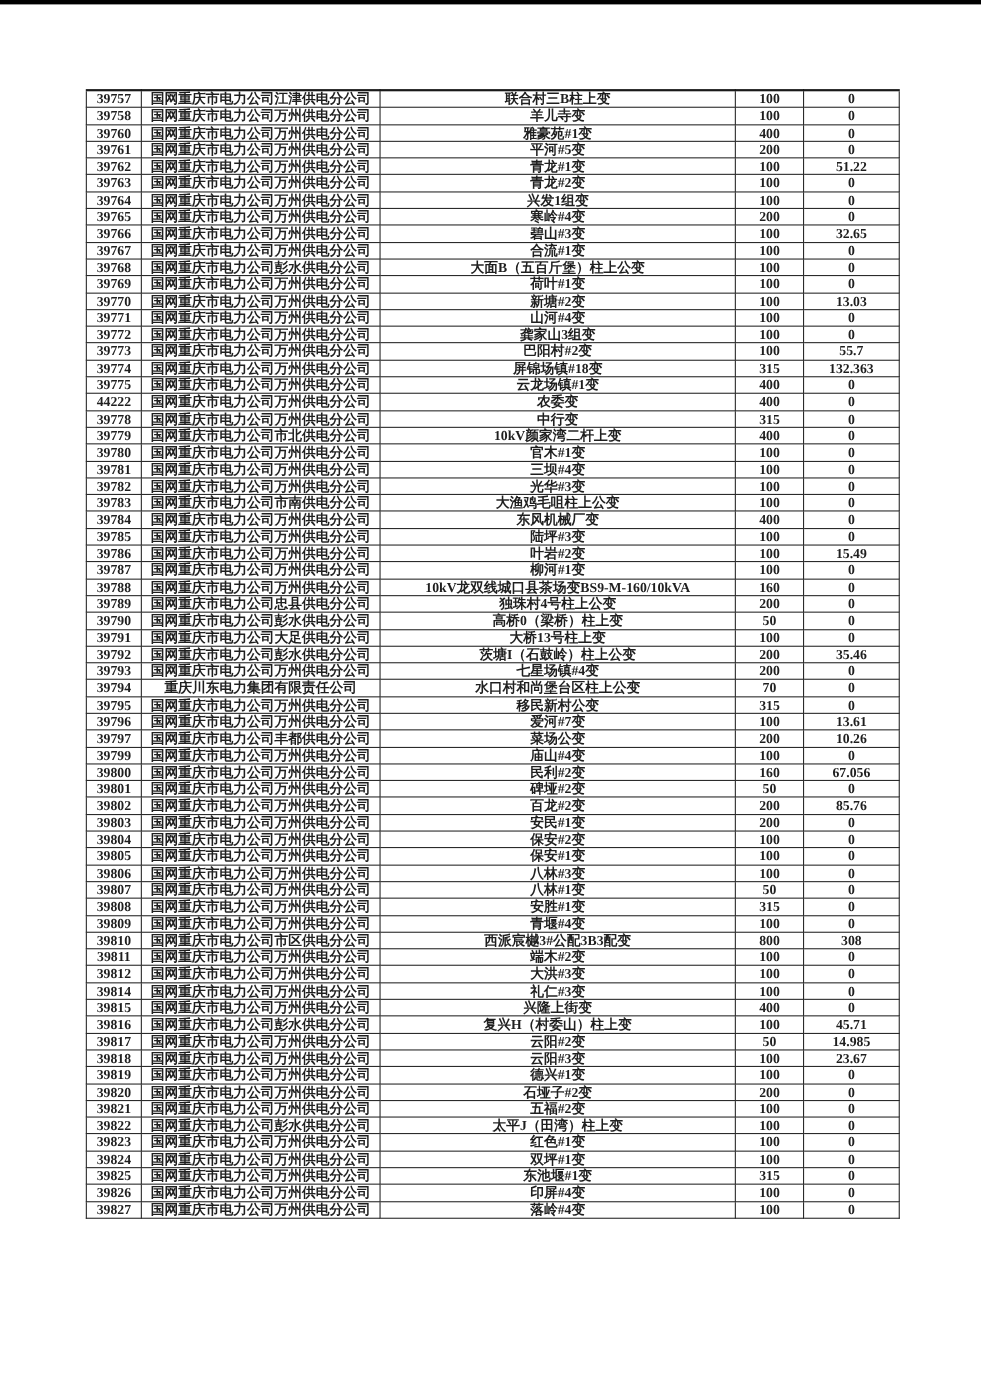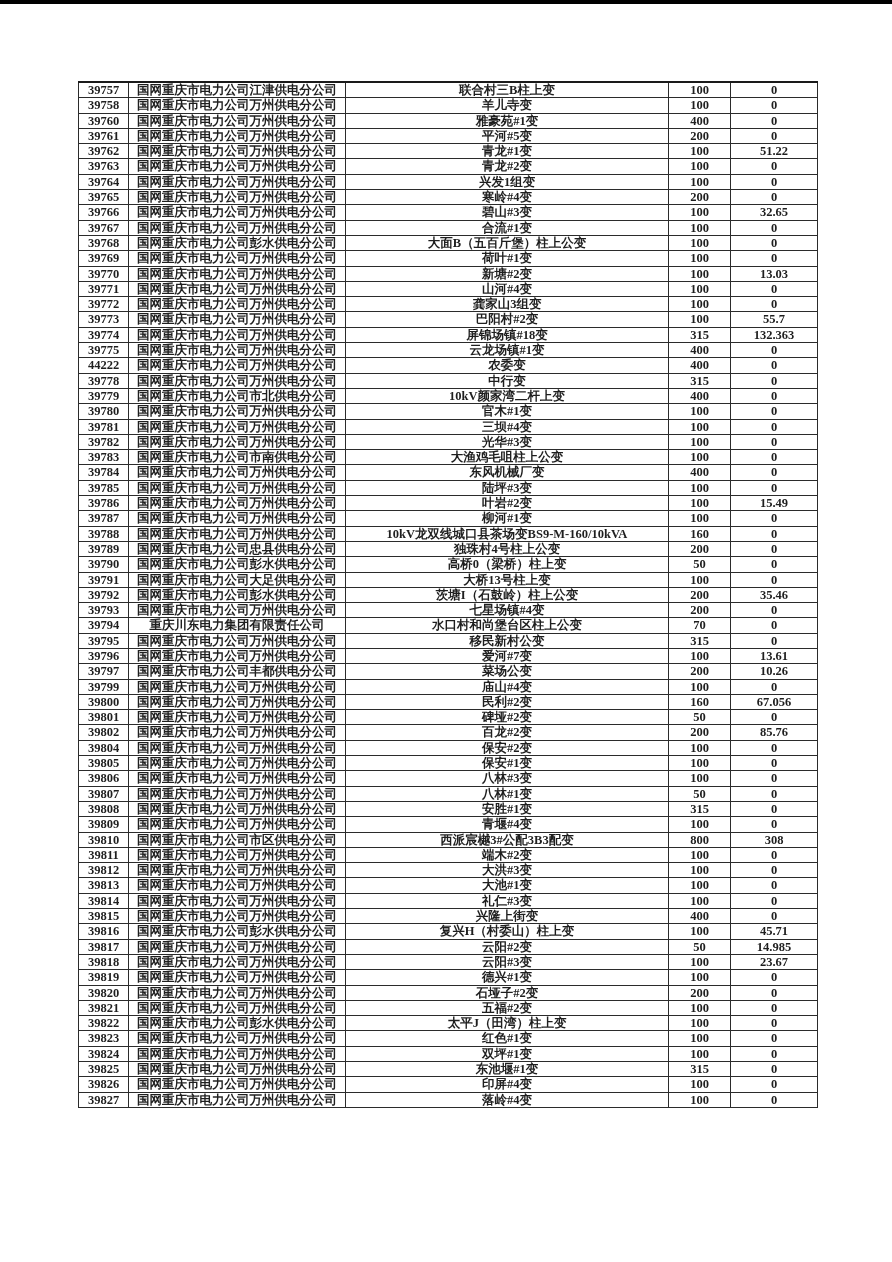--- a/index.html
+++ b/index.html
@@ -352,20 +352,27 @@
     <td>0</td>
   </tr>
       <tr>
     <td>39802</td>
     <td>国网重庆市电力公司万州供电分公司</td>
     <td>百龙#2变</td>
     <td>200</td>
     <td>85.76</td>
   </tr>
       <tr>
+    <td>39803</td>
+    <td>国网重庆市电力公司万州供电分公司</td>
+    <td>安民#1变</td>
+    <td>200</td>
+    <td>0</td>
+  </tr>
+      <tr>
     <td>39804</td>
     <td>国网重庆市电力公司万州供电分公司</td>
     <td>保安#2变</td>
     <td>100</td>
     <td>0</td>
   </tr>
       <tr>
     <td>39805</td>
     <td>国网重庆市电力公司万州供电分公司</td>
     <td>保安#1变</td>
@@ -415,27 +422,20 @@
     <td>0</td>
   </tr>
       <tr>
     <td>39812</td>
     <td>国网重庆市电力公司万州供电分公司</td>
     <td>大洪#3变</td>
     <td>100</td>
     <td>0</td>
   </tr>
       <tr>
-    <td>39813</td>
-    <td>国网重庆市电力公司万州供电分公司</td>
-    <td>大池#1变</td>
-    <td>100</td>
-    <td>0</td>
-  </tr>
-      <tr>
     <td>39814</td>
     <td>国网重庆市电力公司万州供电分公司</td>
     <td>礼仁#3变</td>
     <td>100</td>
     <td>0</td>
   </tr>
       <tr>
     <td>39815</td>
     <td>国网重庆市电力公司万州供电分公司</td>
     <td>兴隆上街变</td>

